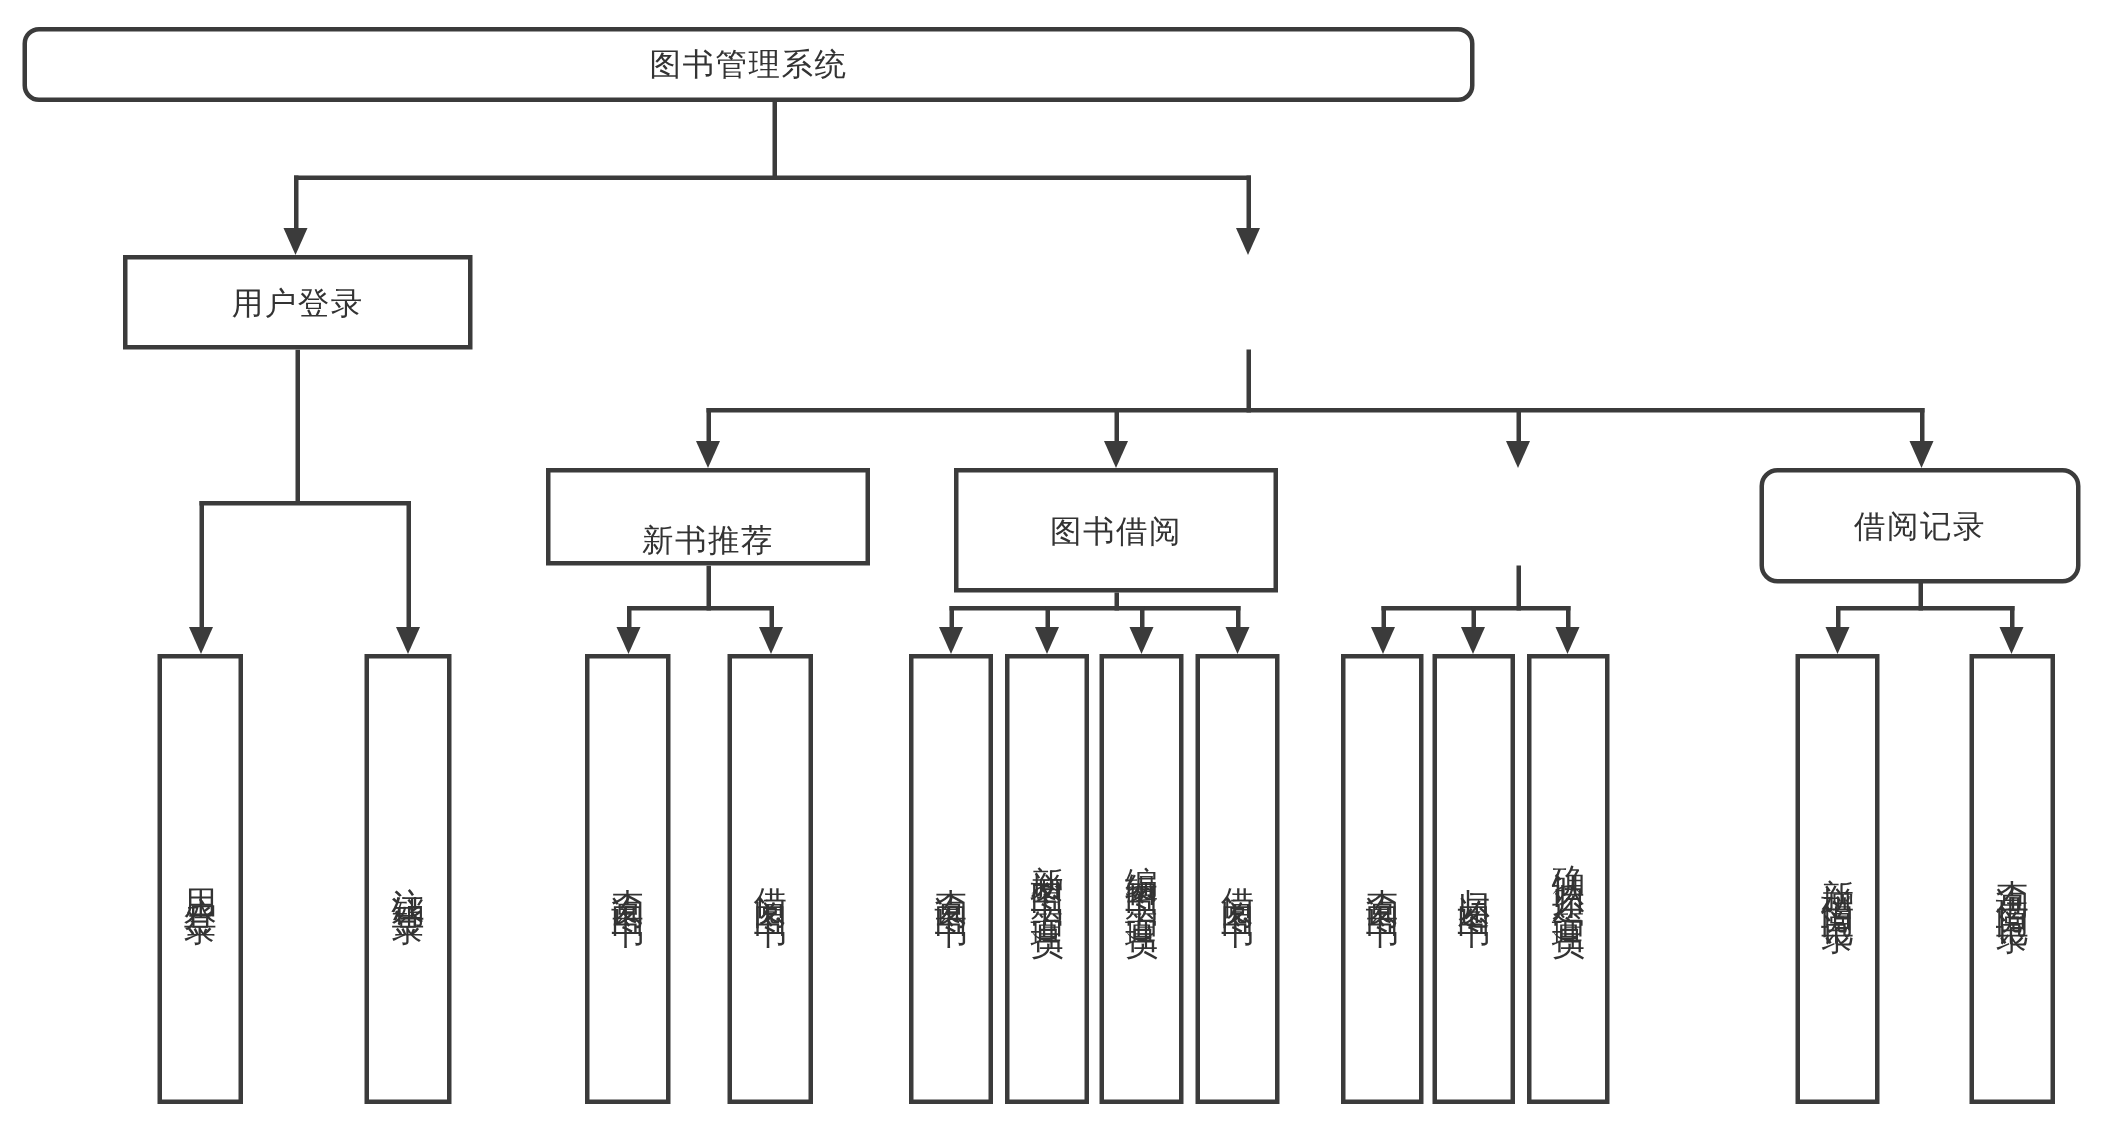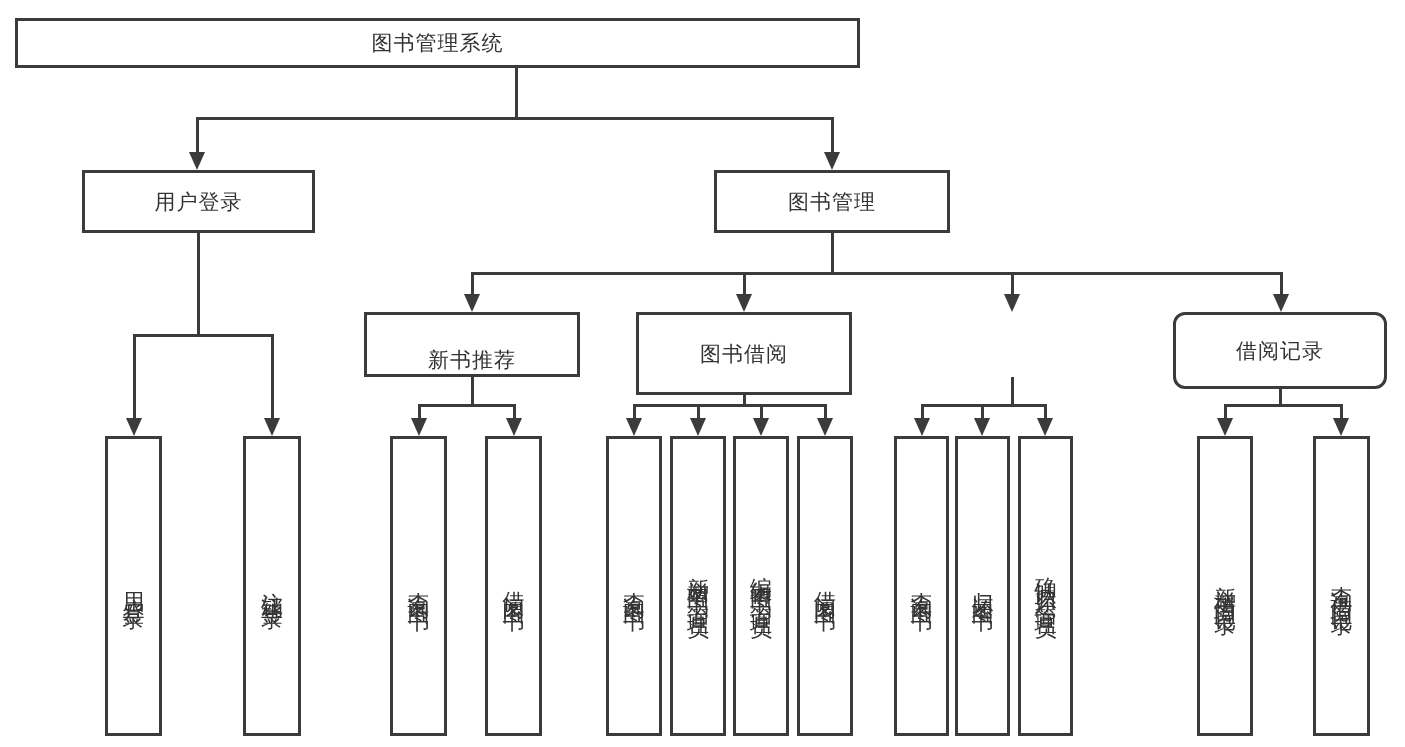--- a/index.html
+++ b/index.html
@@ -56,29 +56,26 @@
     letter-spacing:1px;
     z-index:3;
     white-space:nowrap;
   }
 </style>
 </head>
 <body>
 
 <div class="stage">
 
-  <div class="node" style="left:15px;top:18px;width:845px;height:50px;">
+  <div class="node" style="left:15px;top:18px;width:968px;height:50px;border-radius:11px;">
     <span>图书管理系统</span>
   </div>
 
   <div class="node" style="left:82px;top:170px;width:233px;height:63px;">
     <span>用户登录</span>
-  </div>
-  <div class="node" style="left:714px;top:170px;width:236px;height:63px;">
-    <span>图书管理</span>
   </div>
 
   <div class="node" style="left:364px;top:312px;width:216px;height:65px;align-items:flex-end;">
     <span>新书推荐</span>
   </div>
   <div class="node" style="left:636px;top:312px;width:216px;height:83px;">
     <span>图书借阅</span>
   </div>
   <div class="node" style="left:1173px;top:312px;width:214px;height:77px;border-radius:12px;">
     <span>借阅记录</span>

